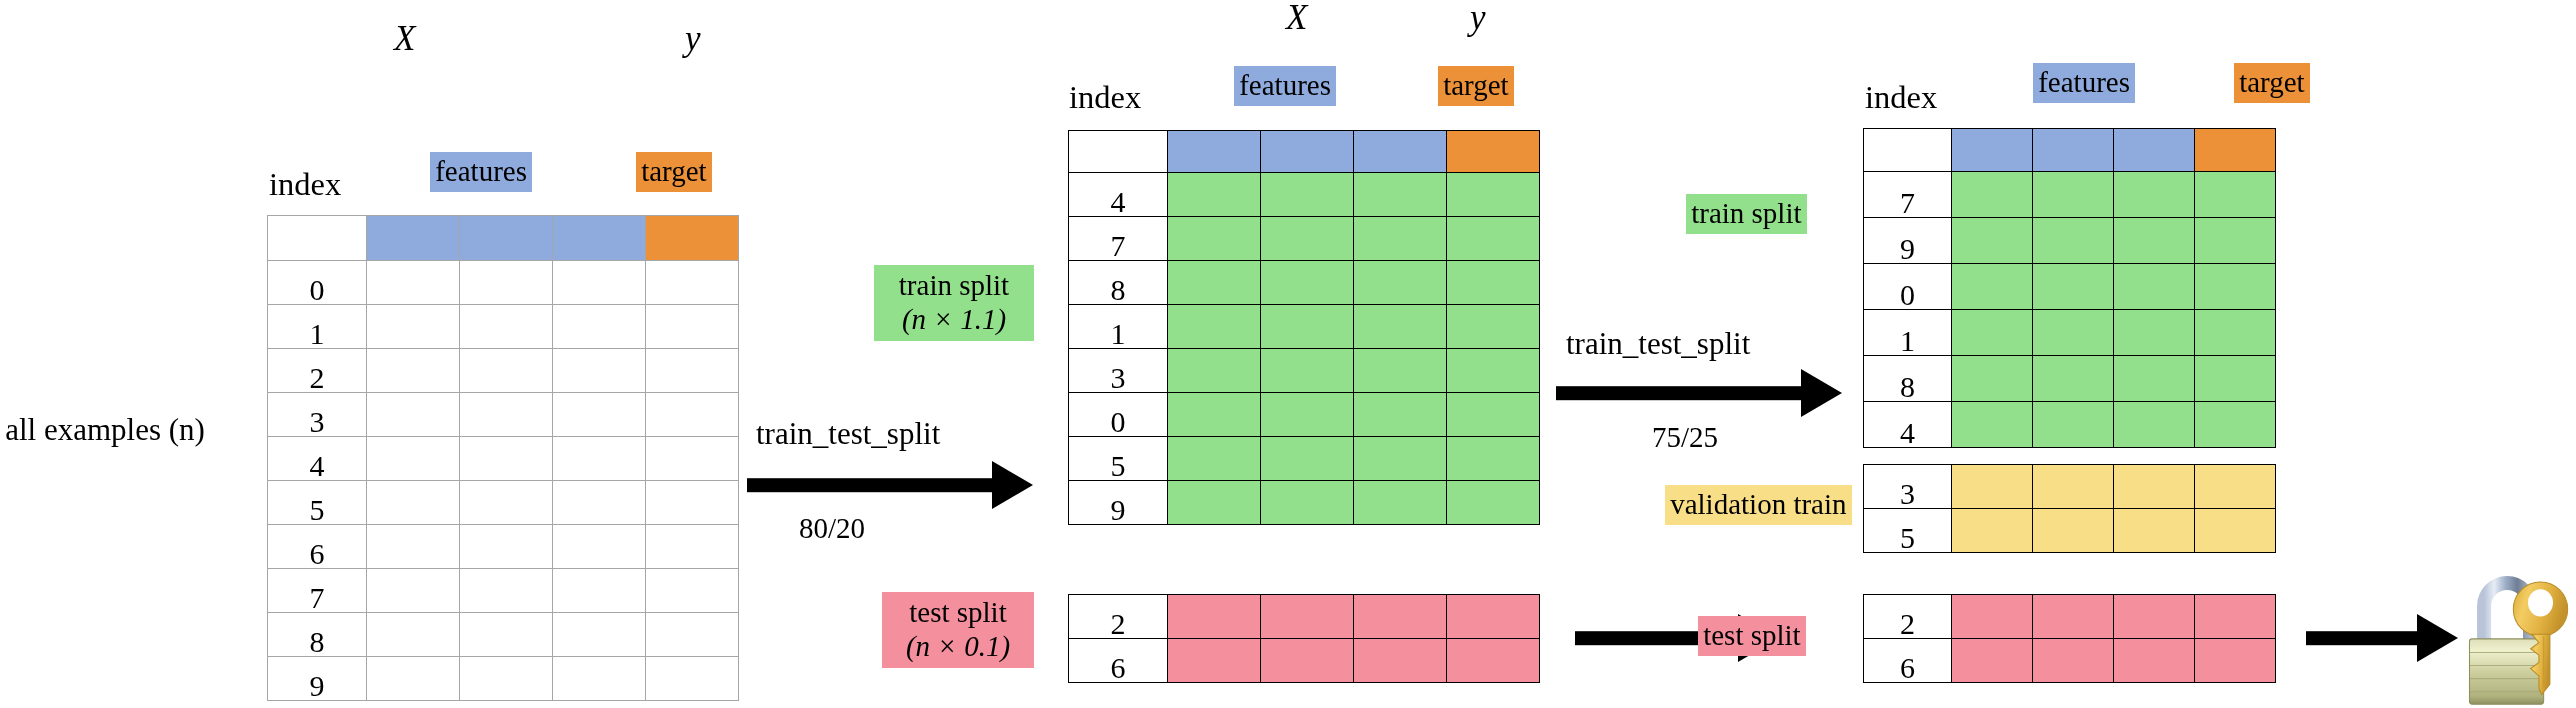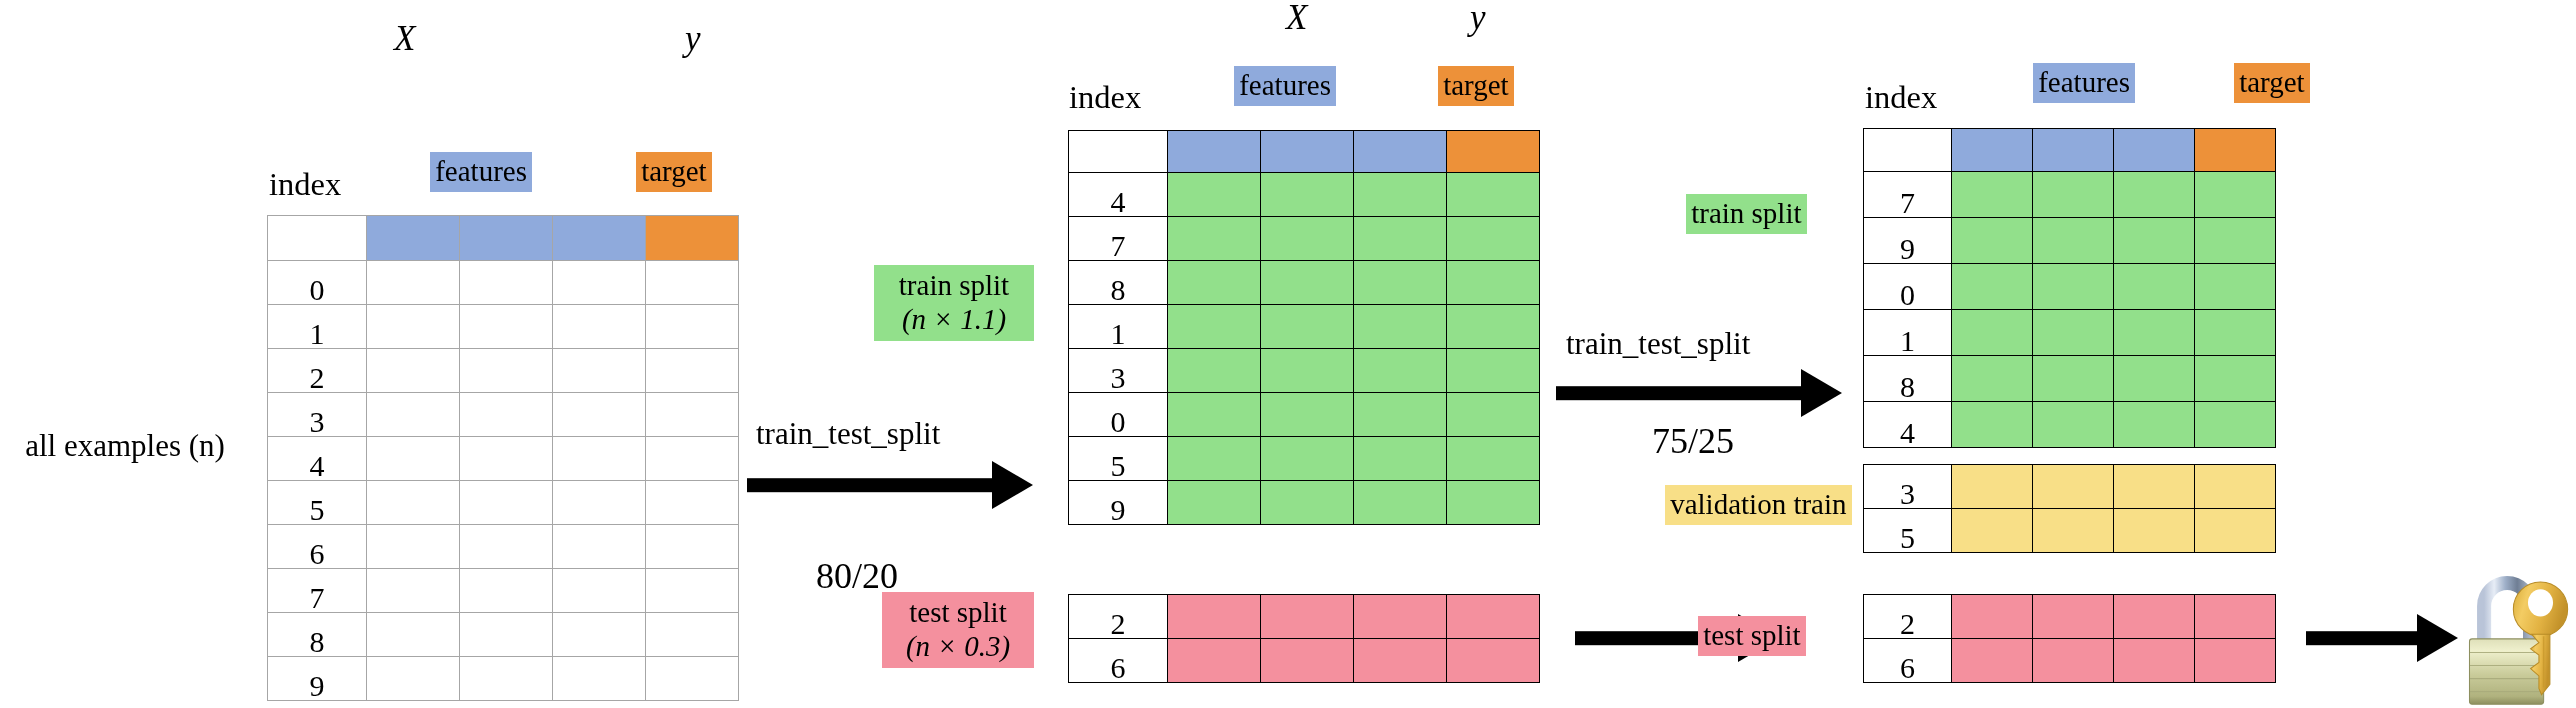--- a/index.html
+++ b/index.html
@@ -21,21 +21,21 @@
     padding:3.1px 5.2px 4.2px 5.2px;font-size:29px;
   }
   .chip-features{background:#8faadc;}
   .chip-target{background:#ed9139;}
   .chip-train{background:#92e08b;}
   .chip-valid{background:#f8df87;}
   .chip-test{background:#f4909e;}
   .chip.two-line{text-align:center;line-height:1.18;}
 
   .arrow-label{position:absolute;white-space:nowrap;font-size:31px;line-height:1;}
-  .arrow-sub{position:absolute;white-space:nowrap;font-size:36px;line-height:1;}
+  .arrow-sub{position:absolute;white-space:nowrap;font-size:29px;line-height:1;}
 
   
   .tbl{position:absolute;border-collapse:collapse;table-layout:fixed;}
   .tbl td{padding:0;margin:0;}
 
   .tbl-light td{border:1px solid #a6a6a6;}
   .tbl-dark  td{border:1px solid #000;}
 
   .c-idx{background:#ffffff;text-align:center;vertical-align:bottom;
          font-size:30px;line-height:0.92;padding-bottom:2.1px;}
@@ -61,21 +61,21 @@
 <body>
 
 <div class="lbl xy-label" style="left:394px;top:21px;">X</div>
 <div class="lbl xy-label" style="left:685px;top:21px;">y</div>
 
 <div class="chip chip-features" style="left:430px;top:152px;">features</div>
 <div class="chip chip-target" style="left:636px;top:152px;">target</div>
 
 <div class="lbl index-label" style="left:269px;top:168px;">index</div>
 
-<div class="lbl allex-label" style="left:5.2px;top:430px;margin-left:20px;">all examples (n)</div>
+<div class="lbl allex-label" style="left:5.2px;top:414px;">all examples (n)</div>
 
 <table class="tbl tbl-light" style="left:267px;top:215px;width:472px;">
   <colgroup>
     <col style="width:99px">
       <col style="width:93px">
       <col style="width:93px">
     <col style="width:93px">
       <col style="width:93px">
   </colgroup>
   <tbody>
@@ -157,21 +157,21 @@
         <td class="c-white"></td>
     </tr>
   </tbody>
 </table>
 
 <div class="arrow-label" style="left:756px;top:418px;">train_test_split</div>
 <div class="arrow" style="left:747px;top:461px;width:286px;height:48px;">
   <div class="shaft" style="width:257px;"></div>
   <div class="head"></div>
 </div>
-<div class="arrow-sub" style="left:816px;top:514px;margin-top:44px;">80/20</div>
+<div class="arrow-sub" style="left:799px;top:514px;">80/20</div>
 
 <div class="lbl xy-label" style="left:1286px;top:0px;">X</div>
 <div class="lbl xy-label" style="left:1470px;top:0px;">y</div>
 
 <div class="chip chip-features" style="left:1234px;top:66px;">features</div>
 <div class="chip chip-target" style="left:1438px;top:66px;">target</div>
 
 <div class="lbl index-label" style="left:1069px;top:81px;">index</div>
 
 <div class="chip chip-train two-line" style="left:874px;top:265px;width:160px;box-sizing:border-box;">
@@ -249,21 +249,21 @@
       <td class="c-green"></td>
         <td class="c-green"></td>
       <td class="c-green"></td>
         <td class="c-green"></td>
     </tr>
   </tbody>
 </table>
 
 <div class="chip chip-test two-line" style="left:882px;top:592px;width:152px;box-sizing:border-box;">
   <span>test split</span><br>
-  <span class="italic">(n × 0.3)</span>
+  <span class="italic">(n × 0.1)</span>
 </div>
 
 <table class="tbl tbl-dark" style="left:1068px;top:594px;width:470px;">
   <colgroup>
     <col style="width:99px">
       <col style="width:93px">
       <col style="width:93px">
     <col style="width:93px">
       <col style="width:93px">
   </colgroup>

